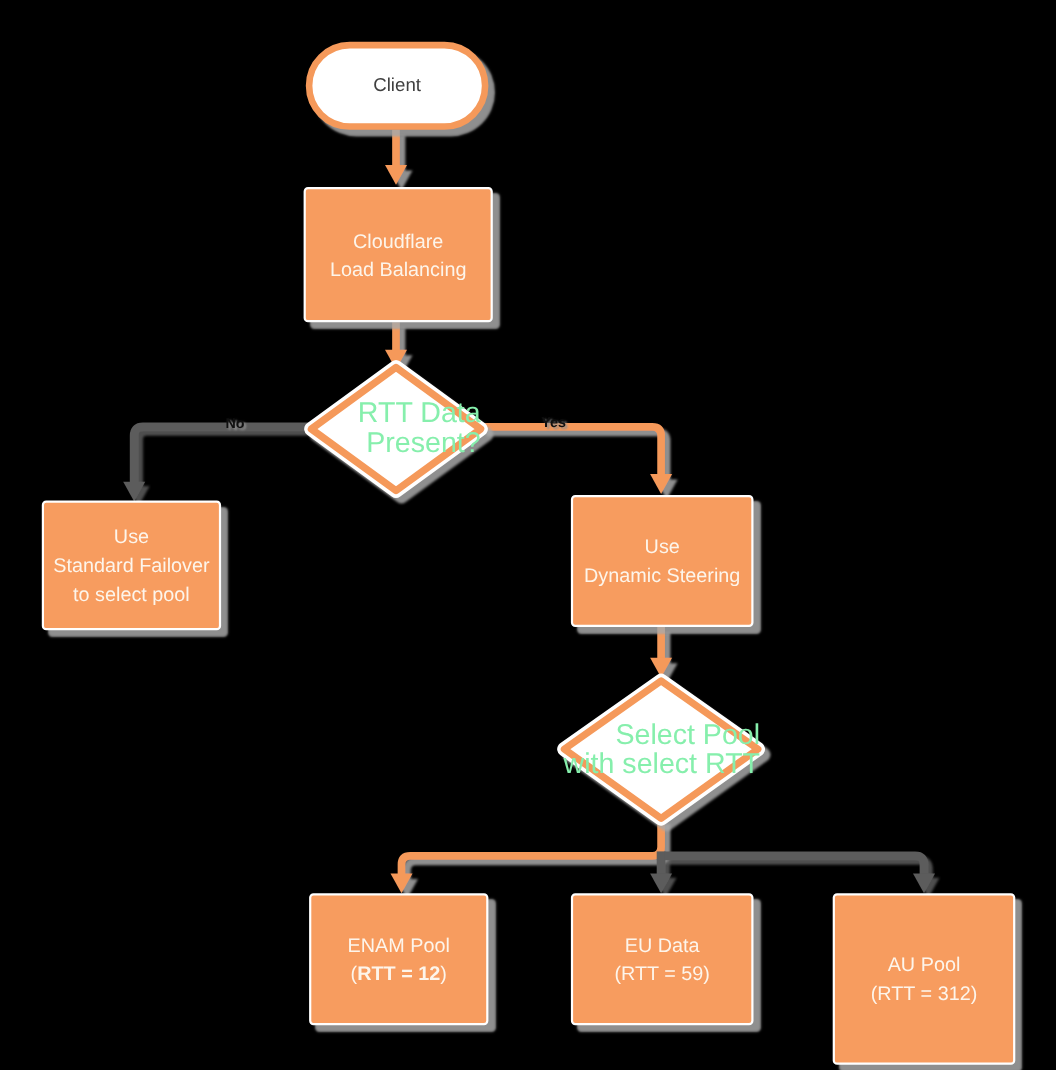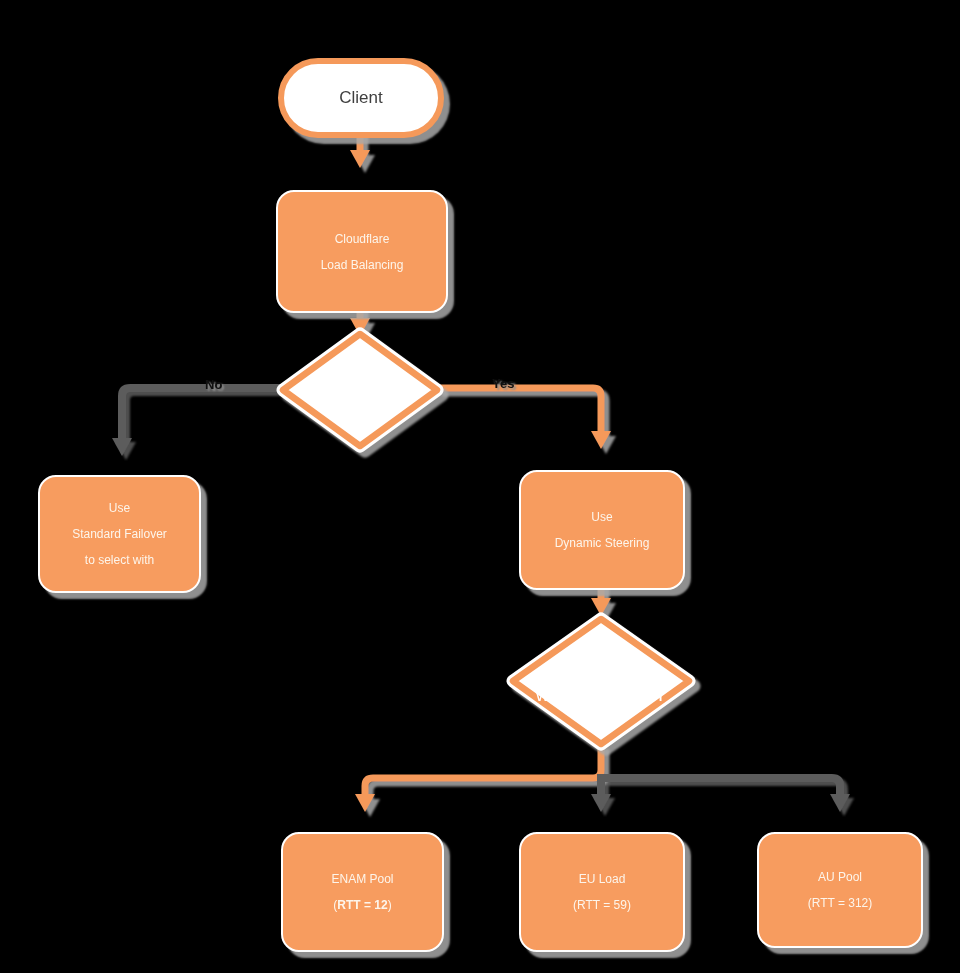--- a/index.html
+++ b/index.html
@@ -8,35 +8,34 @@
     font-family:"Liberation Sans", sans-serif;
     position:relative;overflow:hidden;
   }
   #stage{position:absolute;inset:0;width:960px;height:973px;}
   svg.wires{position:absolute;left:0;top:0;z-index:1;}
 
   .node{
     position:absolute;z-index:3;display:flex;flex-direction:column;
     align-items:center;justify-content:center;text-align:center;
     box-sizing:border-box;
-    margin-top:20px;
   }
   .rect{
-    background:#F79C5F;border:2px solid #FFFFFF;border-radius:18px;
-    color:#FDF5EB;font-size:12px;line-height:26px;
+    background:#F79C5F;border:2px solid #FFFFFF;border-radius:4px;
+    color:#FDF5EB;font-size:18px;line-height:26px;
     box-shadow:6px 6px 2px rgba(168,168,168,0.85);
   }
   .stadium{
     background:#FFFFFF;border:6px solid #F5995A;border-radius:46px;
     color:#3F3F3F;font-size:17px;
     box-shadow:6px 6px 2px rgba(168,168,168,0.85);
   }
   .diamond-label{
-    position:absolute;z-index:4;text-align:center;color:#ffffff;
-    font-size:19px;line-height:27px;pointer-events:none;
+    position:absolute;z-index:4;text-align:right;color:#86efac;
+    font-size:26px;line-height:27px;pointer-events:none;
   }
   .edge-label{
     position:absolute;z-index:4;font-size:13px;font-weight:bold;
     color:#101010;text-shadow:2px 2px 2px #8D8D8D;
   }
   .line{display:block;}
 </style>
 </head>
 <body>
 
@@ -116,43 +115,43 @@
   </div>
 
   <div class="diamond-label" style="left:283px;top:362px;width:154px;">
     <span class="line">RTT Data</span>
     <span class="line">Present?</span>
   </div>
 
   <div class="node rect" style="left:38px;top:455px;width:163px;height:118px;">
     <span class="line">Use</span>
     <span class="line">Standard Failover</span>
-    <span class="line">to select with</span>
+    <span class="line">to select pool</span>
   </div>
 
   <div class="node rect" style="left:519px;top:450px;width:166px;height:120px;">
     <span class="line">Use</span>
     <span class="line">Dynamic Steering</span>
   </div>
 
   <div class="diamond-label" style="left:511px;top:654px;width:180px;">
     <span class="line">Select Pool</span>
     <span class="line">with select RTT</span>
   </div>
 
   <div class="node rect" style="left:281px;top:812px;width:163px;height:120px;">
     <span class="line">ENAM Pool</span>
     <span class="line">
       <span>(</span><b>RTT = 12</b><span>)</span>
     </span>
   </div>
 
   <div class="node rect" style="left:519px;top:812px;width:166px;height:120px;">
-    <span class="line">EU Load</span>
+    <span class="line">EU Data</span>
     <span class="line">(RTT = 59)</span>
   </div>
 
-  <div class="node rect" style="left:757px;top:812px;width:166px;height:116px;">
+  <div class="node rect" style="left:757px;top:812px;width:166px;height:156px;">
     <span class="line">AU Pool</span>
     <span class="line">(RTT = 312)</span>
   </div>
 
 </div>
 
 </body></html>

